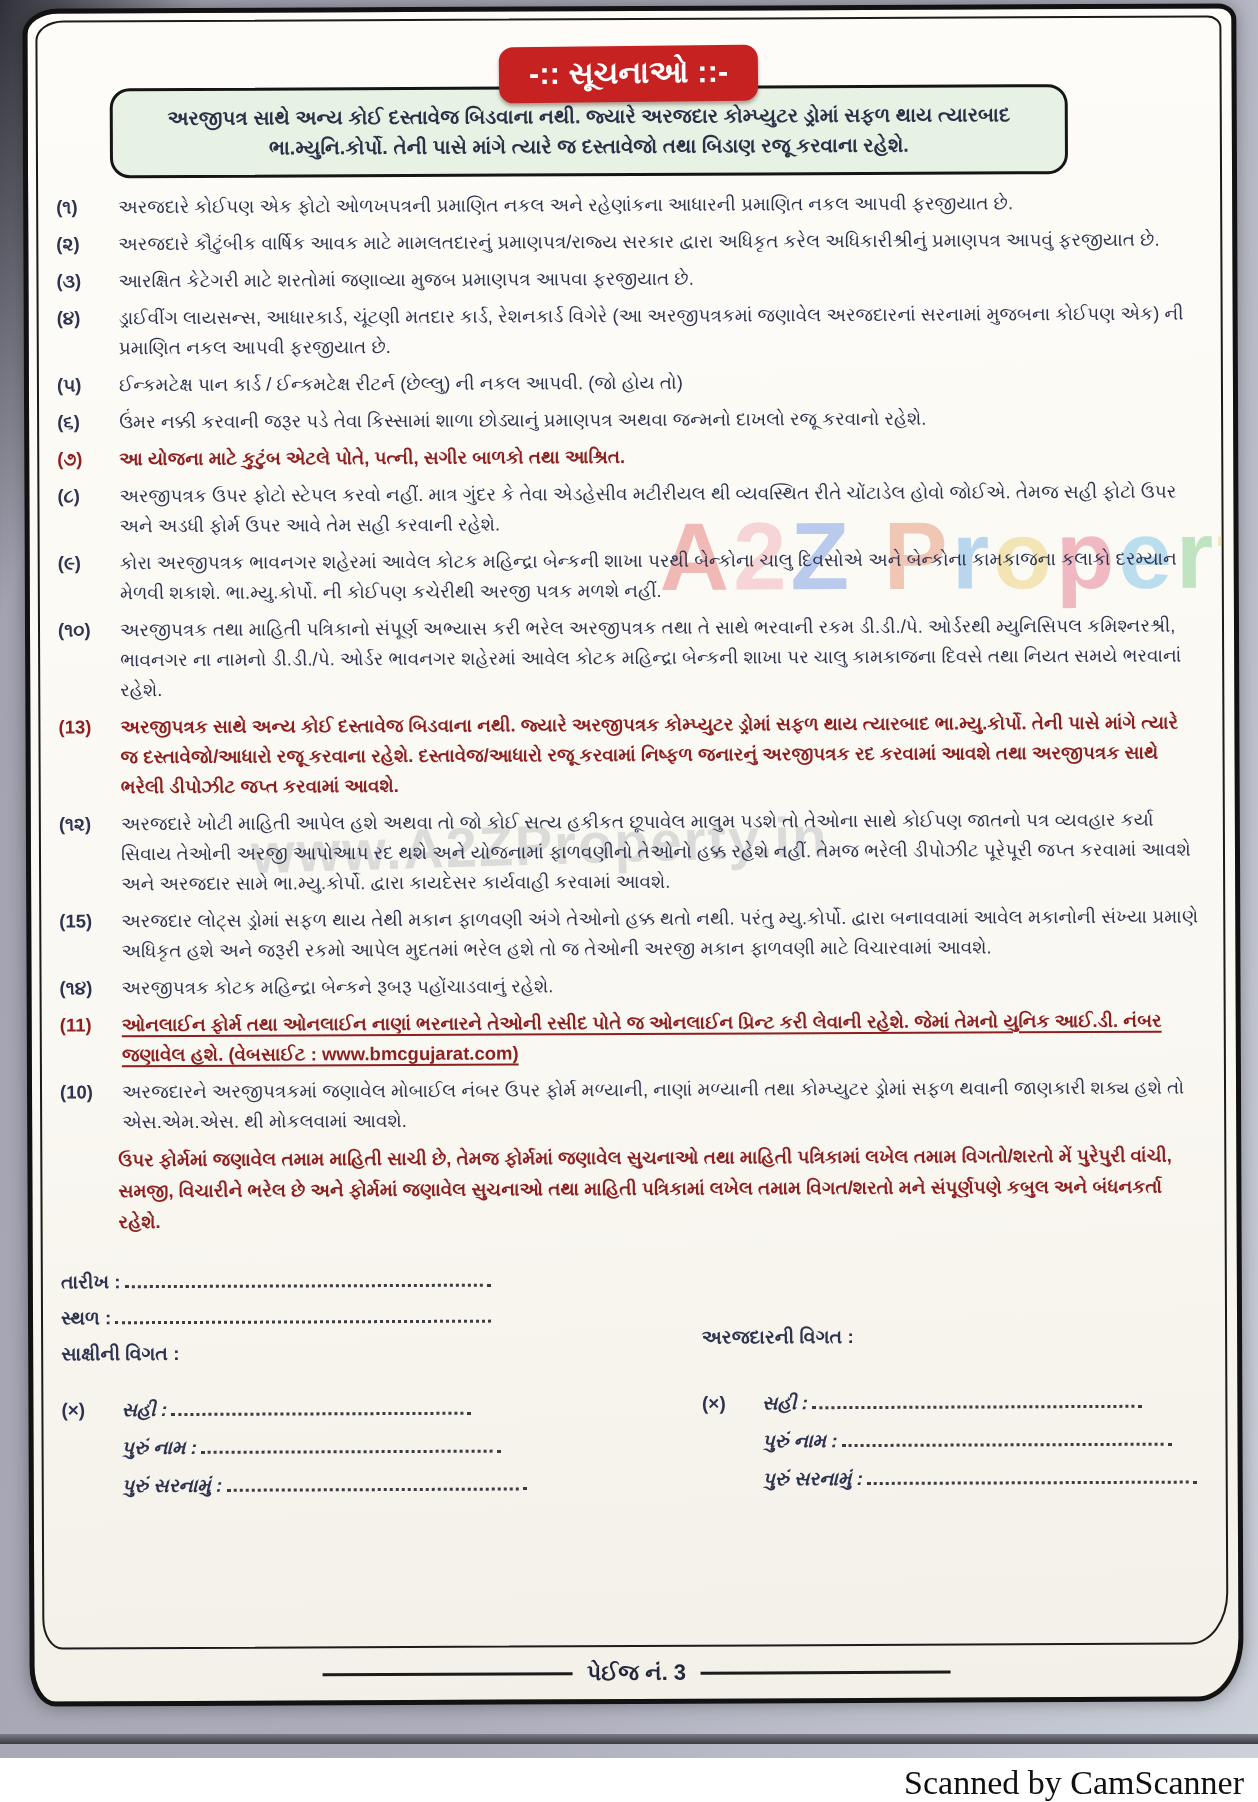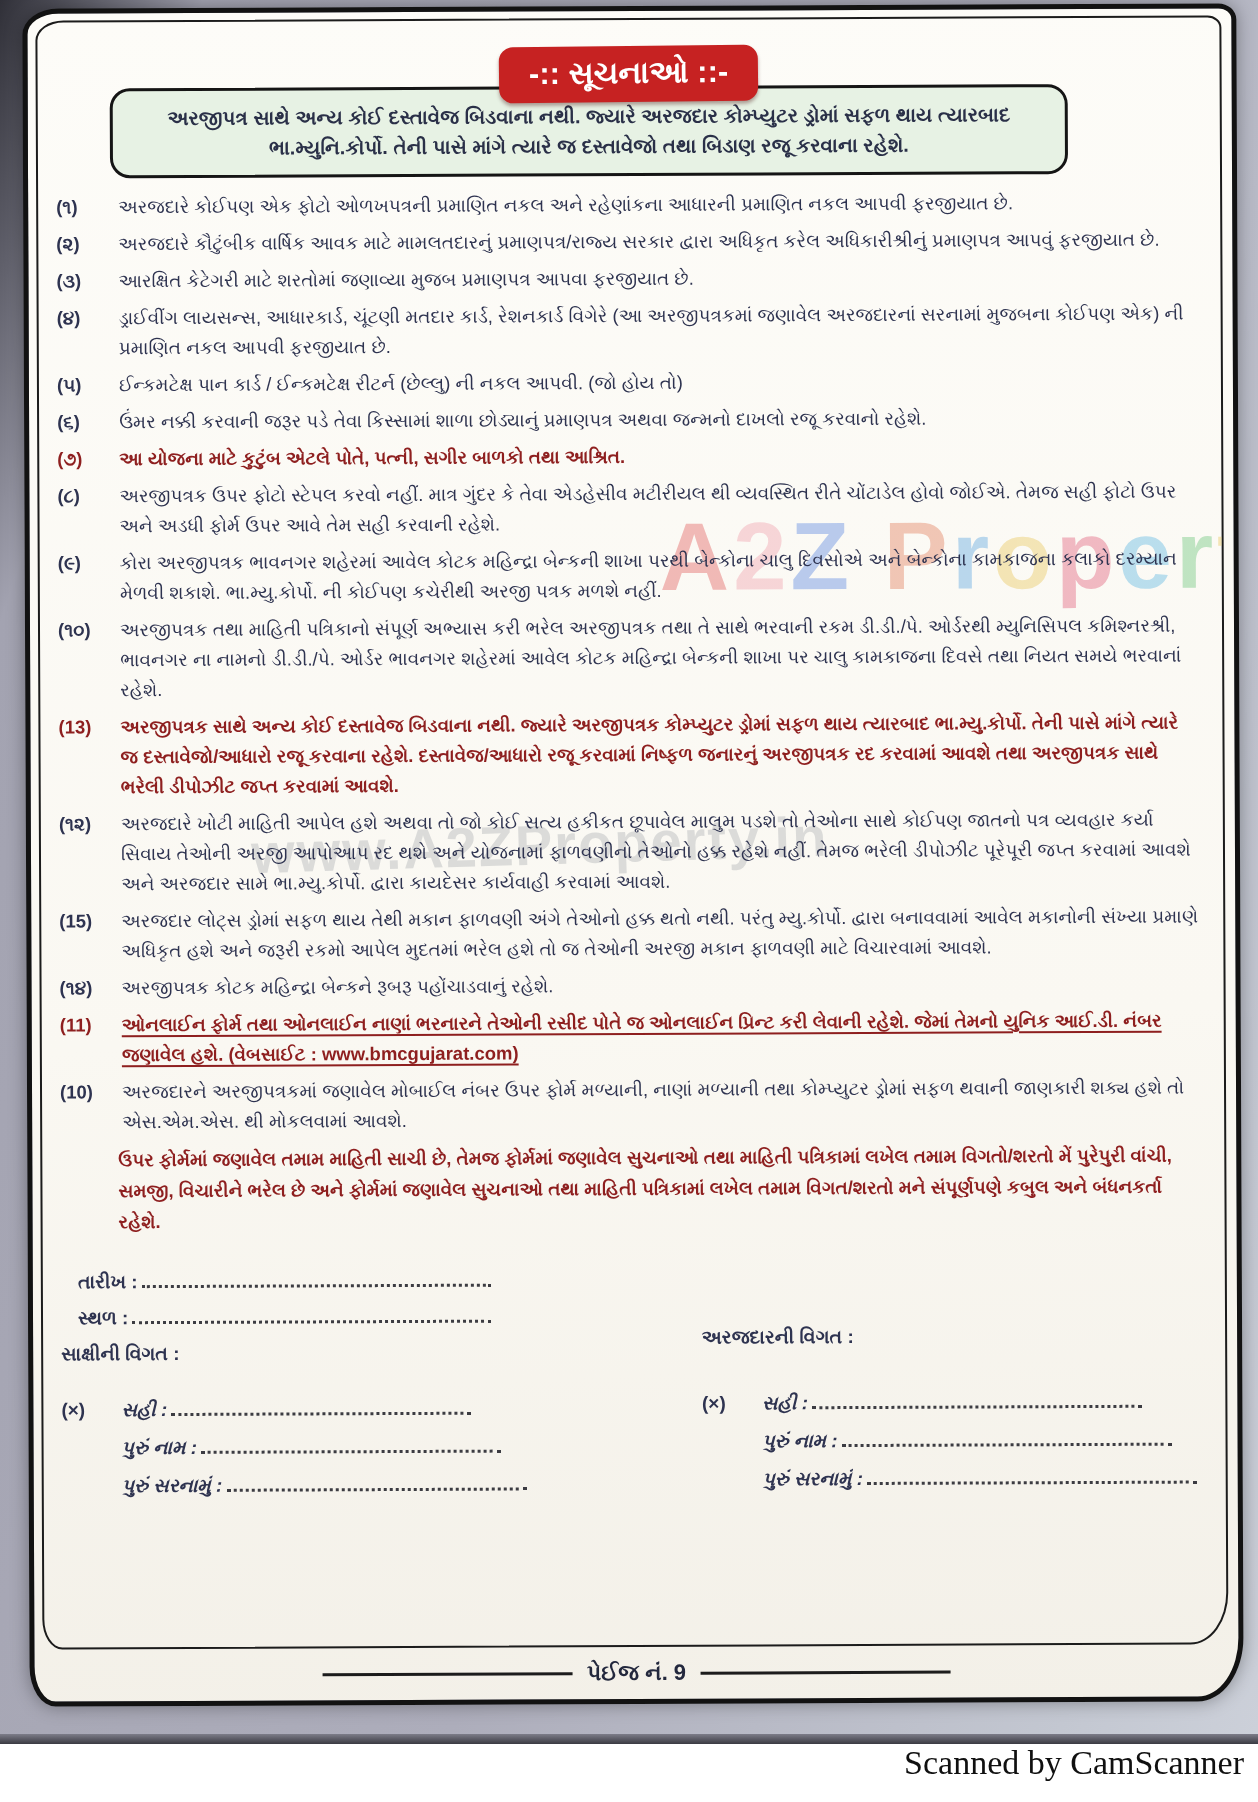--- a/index.html
+++ b/index.html
@@ -39,21 +39,21 @@
   .item-row .txt{flex:1;padding-right:4px;}
   .item-row.style-red{color:#8e1f1f;font-weight:bold;}
   .item-row.style-red-underline{color:#8e1f1f;font-weight:bold;}
   .item-row.style-red-underline .txt{text-decoration:underline;text-underline-offset:4px;text-decoration-thickness:2px;}
   .closing{margin:6px 6px 0 62px;color:#8e1f1f;font-weight:bold;
            font-size:18.5px;line-height:31px;position:relative;z-index:2;}
 
   
   .form-area{margin:34px 0 0 4px;color:#2e3350;font-size:19px;font-weight:600;position:relative;z-index:2;}
   .field-row{display:flex;align-items:flex-end;width:430px;margin-bottom:14px;}
-  .field-row .lbl{white-space:nowrap;margin-left:17px;}
+  .field-row .lbl{white-space:nowrap;}
   .dots{flex:1;border-bottom:3px dotted #3c3c42;margin:0 0 5px 4px;}
   .cols{display:flex;margin-top:4px;}
   .col-left{width:56%;}
   .col-right{width:44%;}
   .col-head{font-weight:bold;margin-bottom:34px;}
   .col-right .col-head{margin-top:-14px;margin-bottom:44px;}
   .sig-row{display:flex;align-items:flex-end;margin-bottom:16px;}
   .cross{flex:0 0 60px;font-weight:bold;}
   .sig-row .lbl{white-space:nowrap;font-style:italic;}
   .sig-row .dots{max-width:300px;}
@@ -67,22 +67,22 @@
   .page-footer .rule{flex:0 0 250px;border-top:3px solid #1c1c1c;}
 
   
   .wm-brand{position:absolute;top:482px;left:620px;z-index:1;opacity:.38;
             font-size:96px;font-weight:bold;letter-spacing:4px;white-space:nowrap;}
   .wm-url{position:absolute;top:792px;left:210px;z-index:1;opacity:.22;
           font-size:56px;font-weight:bold;color:#6f7680;letter-spacing:2px;
           transform:rotate(-1.5deg);white-space:nowrap;}
 
   
-  .scan-strip{position:absolute;left:0;right:0;bottom:0;height:58px;background:#ffffff;
-              display:flex;align-items:flex-start;justify-content:flex-end;padding-right:14px;}
+  .scan-strip{position:absolute;left:0;right:0;bottom:0;height:44px;background:#ffffff;
+              display:flex;align-items:flex-end;justify-content:flex-end;padding-right:14px;}
   .scan-strip span{font-family:"Liberation Serif","DejaVu Serif",serif;
                    font-size:34px;color:#101010;}
   .shadow-band{position:absolute;left:0;right:0;bottom:58px;height:10px;
                background:linear-gradient(#7d7d89,#3a3a42);}
 </style>
 </head>
 <body>
 
 <div class="canvas">
 
@@ -233,21 +233,21 @@
               </div>
             </div>
           </div>
 
         </div>
       </div>
     </div>
 
     <div class="page-footer">
       <span class="rule"></span>
-      <span>પેઈજ નં. 9</span>
+      <span>પેઈજ નં. 3</span>
       <span class="rule"></span>
     </div>
   </div>
 
   <div class="shadow-band"></div>
   <div class="scan-strip">
     <span>Scanned by CamScanner</span>
   </div>
 
 </div>

